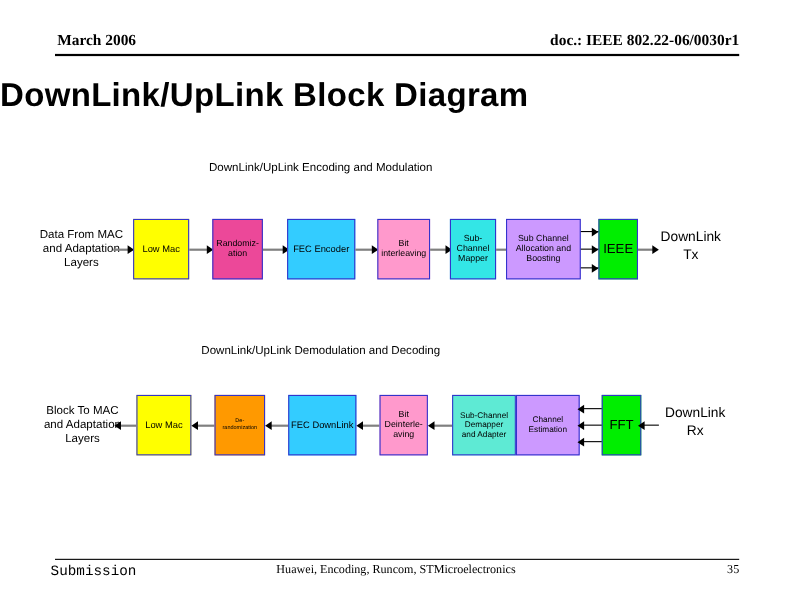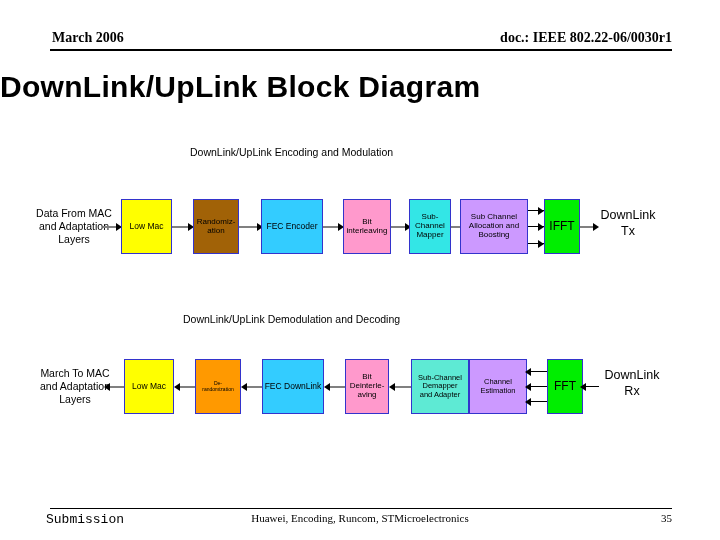--- a/index.html
+++ b/index.html
@@ -186,21 +186,21 @@
 
     <div class="conn" style="left:103px; top:226px; width:16px;"></div>
     <div class="arrow right" style="left:116px; top:223px;"></div>
 
     <div class="blk" id="tx-blk-0" style="left:121px; top:199px; width:51px; height:55px; background:#ffff00; font-size:8.5px;">
       <span>Low Mac</span>
     </div>
     <div class="conn" style="left:172px; top:226px; width:19px;"></div>
     <div class="arrow right" style="left:188px; top:223px;"></div>
 
-    <div class="blk" id="tx-blk-1" style="left:193px; top:199px; width:46px; height:55px; background:#a16207; font-size:8px;">
+    <div class="blk" id="tx-blk-1" style="left:193px; top:199px; width:46px; height:55px; background:#ec4899; font-size:8px;">
       <span>Randomiz-<br>ation</span>
     </div>
     <div class="conn" style="left:239px; top:226px; width:21px;"></div>
     <div class="arrow right" style="left:257px; top:223px;"></div>
 
     <div class="blk" id="tx-blk-2" style="left:261px; top:199px; width:62px; height:55px; background:#33ccff; font-size:8.5px;">
       <span>FEC Encoder</span>
     </div>
     <div class="conn" style="left:323px; top:226px; width:18px;"></div>
     <div class="arrow right" style="left:338px; top:223px;"></div>
@@ -222,34 +222,34 @@
     </div>
 
     <div class="conn black" style="left:528px; top:210px; width:18px;"></div>
     <div class="arrow right" style="left:538px; top:207px; border-left-color:#000;"></div>
     <div class="conn black" style="left:528px; top:226px; width:18px;"></div>
     <div class="arrow right" style="left:538px; top:223px; border-left-color:#000;"></div>
     <div class="conn black" style="left:528px; top:243px; width:18px;"></div>
     <div class="arrow right" style="left:538px; top:240px; border-left-color:#000;"></div>
 
     <div class="blk" id="tx-blk-6" style="left:544px; top:199px; width:36px; height:55px; background:#00ee00; font-size:12px;">
-      <span>IFFT</span>
+      <span>IEEE</span>
     </div>
     <div class="conn" style="left:580px; top:226px; width:16px;"></div>
     <div class="arrow right" style="left:593px; top:223px;"></div>
 
     <div class="edge-label big" style="left:588px; top:208px; width:80px;">
       <div>DownLink</div>
       <div>Tx</div>
     </div>
 
     <div class="section-label" style="left:183px; top:313px;">DownLink/UpLink Demodulation and Decoding</div>
 
     <div class="edge-label" style="left:30px; top:367px; width:90px;">
-      <div>March To MAC</div>
+      <div>Block To MAC</div>
       <div>and Adaptation</div>
       <div>Layers</div>
     </div>
 
     <div class="conn" style="left:108px; top:386px; width:16px;"></div>
     <div class="arrow left" style="left:104px; top:383px;"></div>
 
     <div class="blk" id="rx-blk-0" style="left:124px; top:359px; width:50px; height:55px; background:#ffff00; font-size:8.5px;">
       <span>Low Mac</span>
     </div>

